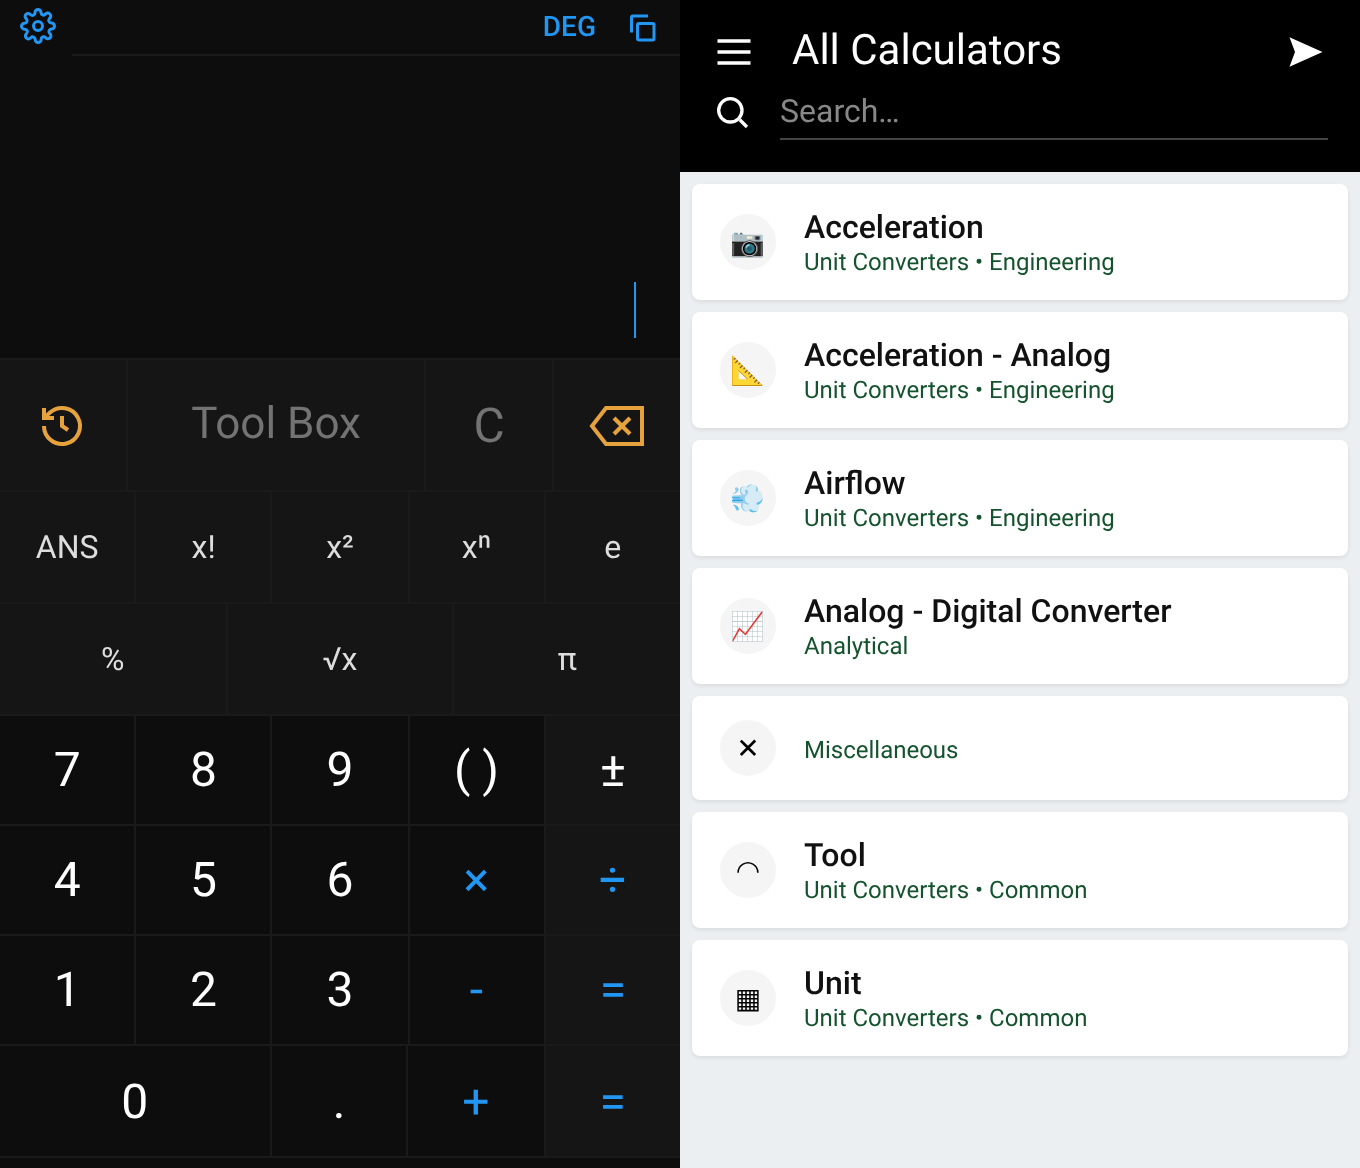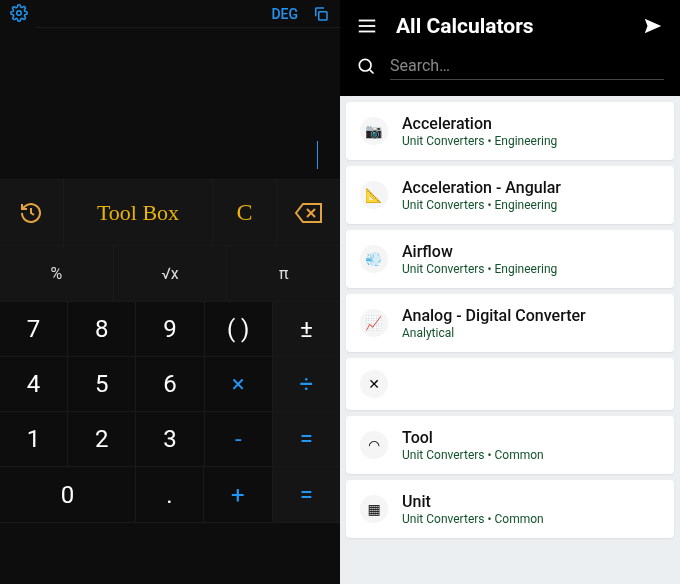--- a/index.html
+++ b/index.html
@@ -13,21 +13,21 @@
 .deg { color: #2196f3; font-size: 14px; font-weight: 500; }
 
 .display { flex: 0 0 152px; background: #0d0d0d; position: relative; border-bottom: 1px solid #1a1a1a; }
 .cursor { position: absolute; right: 22px; bottom: 10px; width: 1px; height: 28px; background: #2196f3; }
 
 .row { display: flex; }
 .btn { flex: 1; display: flex; align-items: center; justify-content: center; border-right: 1px solid #1a1a1a; border-bottom: 1px solid #1a1a1a; cursor: pointer; user-select: none; }
 .btn:last-child { border-right: none; }
 
 .tool-row { height: 66px; background: #151515; }
-.tool-row .btn { color: #eab308; font-size: 20px; font-family: Liberation Serif, serif; }
+.tool-row .btn { color: #737373; font-size: 20px; }
 .tool-row .history-btn { flex: 0.85; }
 .tool-row .toolbox-btn { flex: 2; font-size: 22px; }
 .tool-row .clear-btn { flex: 0.85; font-size: 24px; }
 .tool-row .back-btn { flex: 0.85; }
 
 .fn-row { height: 56px; background: #151515; }
 .fn-row .btn { color: #ddd; font-size: 16px; }
 
 .num-row { height: 55px; background: #0d0d0d; }
 .num-row .btn { color: #fff; font-size: 24px; }
@@ -38,22 +38,22 @@
 .bottom-row .btn { color: #fff; font-size: 24px; }
 .bottom-row .zero-btn { flex: 2; }
 .bottom-row .dot-btn { flex: 1; }
 .bottom-row .plus-btn { flex: 1; }
 .bottom-row .eq-btn { flex: 1; background: #151515; }
 
 
 .list-panel { width: 340px; background: #fff; display: flex; flex-direction: column; }
 .list-header { background: #000; color: #fff; padding: 14px 16px 10px 16px; }
 .header-top { display: flex; align-items: center; gap: 18px; }
-.header-top .title { font-size: 21px; font-weight: 700; flex: 1; }
-.search-row { display: flex; align-items: center; gap: 14px; margin-top: 14px; padding-bottom: 6px; }
+.header-top .title { font-size: 21px; font-weight: 400; flex: 1; }
+.search-row { display: flex; align-items: center; gap: 14px; margin-top: 4px; padding-bottom: 6px; }
 .search-input { flex: 1; background: transparent; border: none; border-bottom: 1px solid #444; color: #fff; font-size: 16px; padding: 4px 0; outline: none; }
 .search-input::placeholder { color: #888; }
 
 .cards { flex: 1; background: #eceff1; overflow-y: hidden; padding: 6px; }
 .card { background: #fff; border-radius: 4px; margin-bottom: 6px; padding: 12px 14px; display: flex; align-items: center; gap: 14px; box-shadow: 0 1px 2px rgba(0,0,0,.08); }
 .card-icon { width: 28px; height: 28px; border-radius: 50%; background: #f5f5f5; display: flex; align-items: center; justify-content: center; font-size: 14px; flex-shrink: 0; }
 .card-body { flex: 1; }
 .card-title { font-size: 16px; color: #111; font-weight: 500; }
 .card-sub { font-size: 12px; color: #14532d; margin-top: 1px; }
 
@@ -96,20 +96,27 @@
     <div class="btn back-btn">
       <svg width="30" height="22" viewBox="0 0 30 22" fill="none" stroke="#e6a23c" stroke-width="2">
           <path d="M9 2 L27 2 L27 20 L9 20 L2 11 Z"></path>
           <line x1="13" y1="7" x2="21" y2="15"></line>
           <line x1="21" y1="7" x2="13" y2="15"></line>
         </svg>
     </div>
   </div>
 
   <div id="fn-rows">
+      <div class="row fn-row">
+        <div class="btn">ANS</div>
+        <div class="btn">x!</div>
+        <div class="btn">x²</div>
+        <div class="btn">xⁿ</div>
+        <div class="btn">e</div>
+      </div>
       <div class="row fn-row">
         <div class="btn">%</div>
         <div class="btn">√x</div>
         <div class="btn">π</div>
       </div>
     </div>
   <div id="num-grid">
       <div class="row num-row">
         <div class="btn">7</div>
         <div class="btn">8</div>
@@ -172,41 +179,42 @@
       <div class="card">
         <div class="card-icon">📷</div>
         <div class="card-body">
           <div class="card-title">Acceleration</div>
           <div class="card-sub">Unit Converters • Engineering</div>
         </div>
       </div>
       <div class="card">
         <div class="card-icon">📐</div>
         <div class="card-body">
-          <div class="card-title">Acceleration - Angular</div>
+          <div class="card-title">Acceleration - Analog</div>
           <div class="card-sub">Unit Converters • Engineering</div>
         </div>
       </div>
       <div class="card">
         <div class="card-icon">💨</div>
         <div class="card-body">
           <div class="card-title">Airflow</div>
           <div class="card-sub">Unit Converters • Engineering</div>
         </div>
       </div>
       <div class="card">
         <div class="card-icon">📈</div>
         <div class="card-body">
           <div class="card-title">Analog - Digital Converter</div>
           <div class="card-sub">Analytical</div>
         </div>
       </div>
       <div class="card">
         <div class="card-icon">✕</div>
         <div class="card-body">
+          <div class="card-sub">Miscellaneous</div>
         </div>
       </div>
       <div class="card">
         <div class="card-icon">◠</div>
         <div class="card-body">
           <div class="card-title">Tool</div>
           <div class="card-sub">Unit Converters • Common</div>
         </div>
       </div>
       <div class="card">

